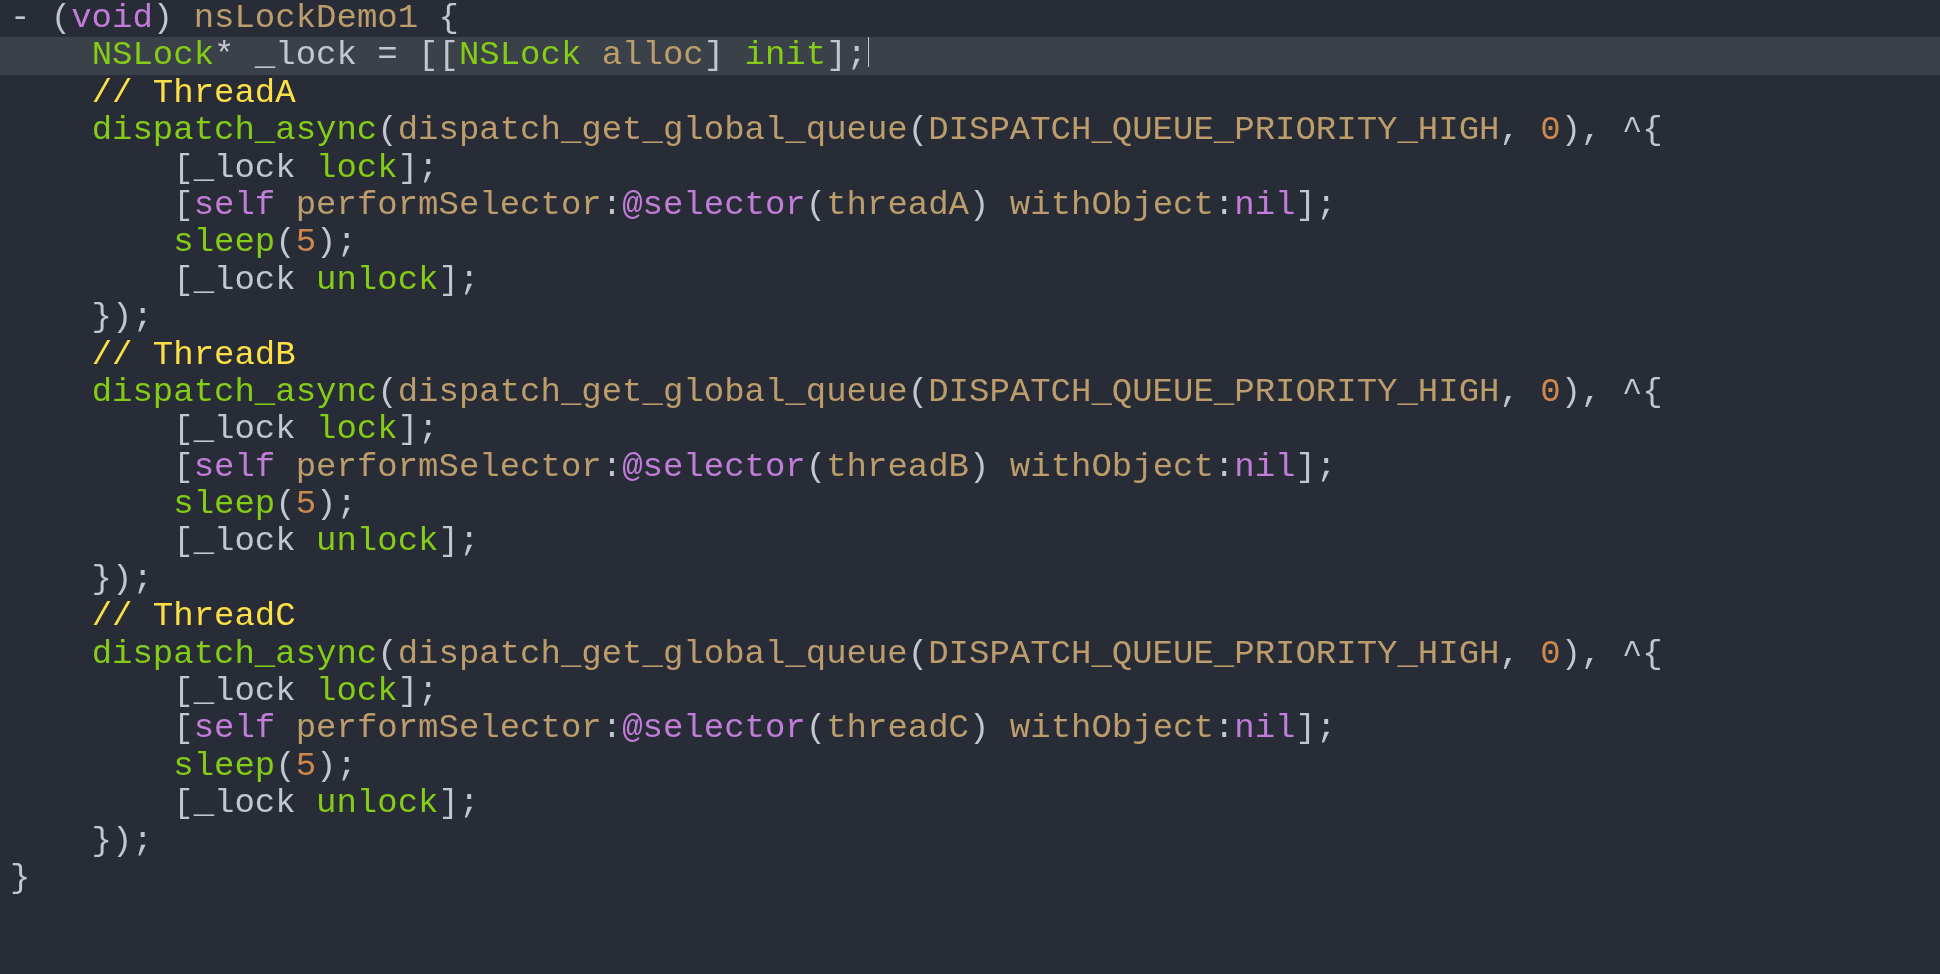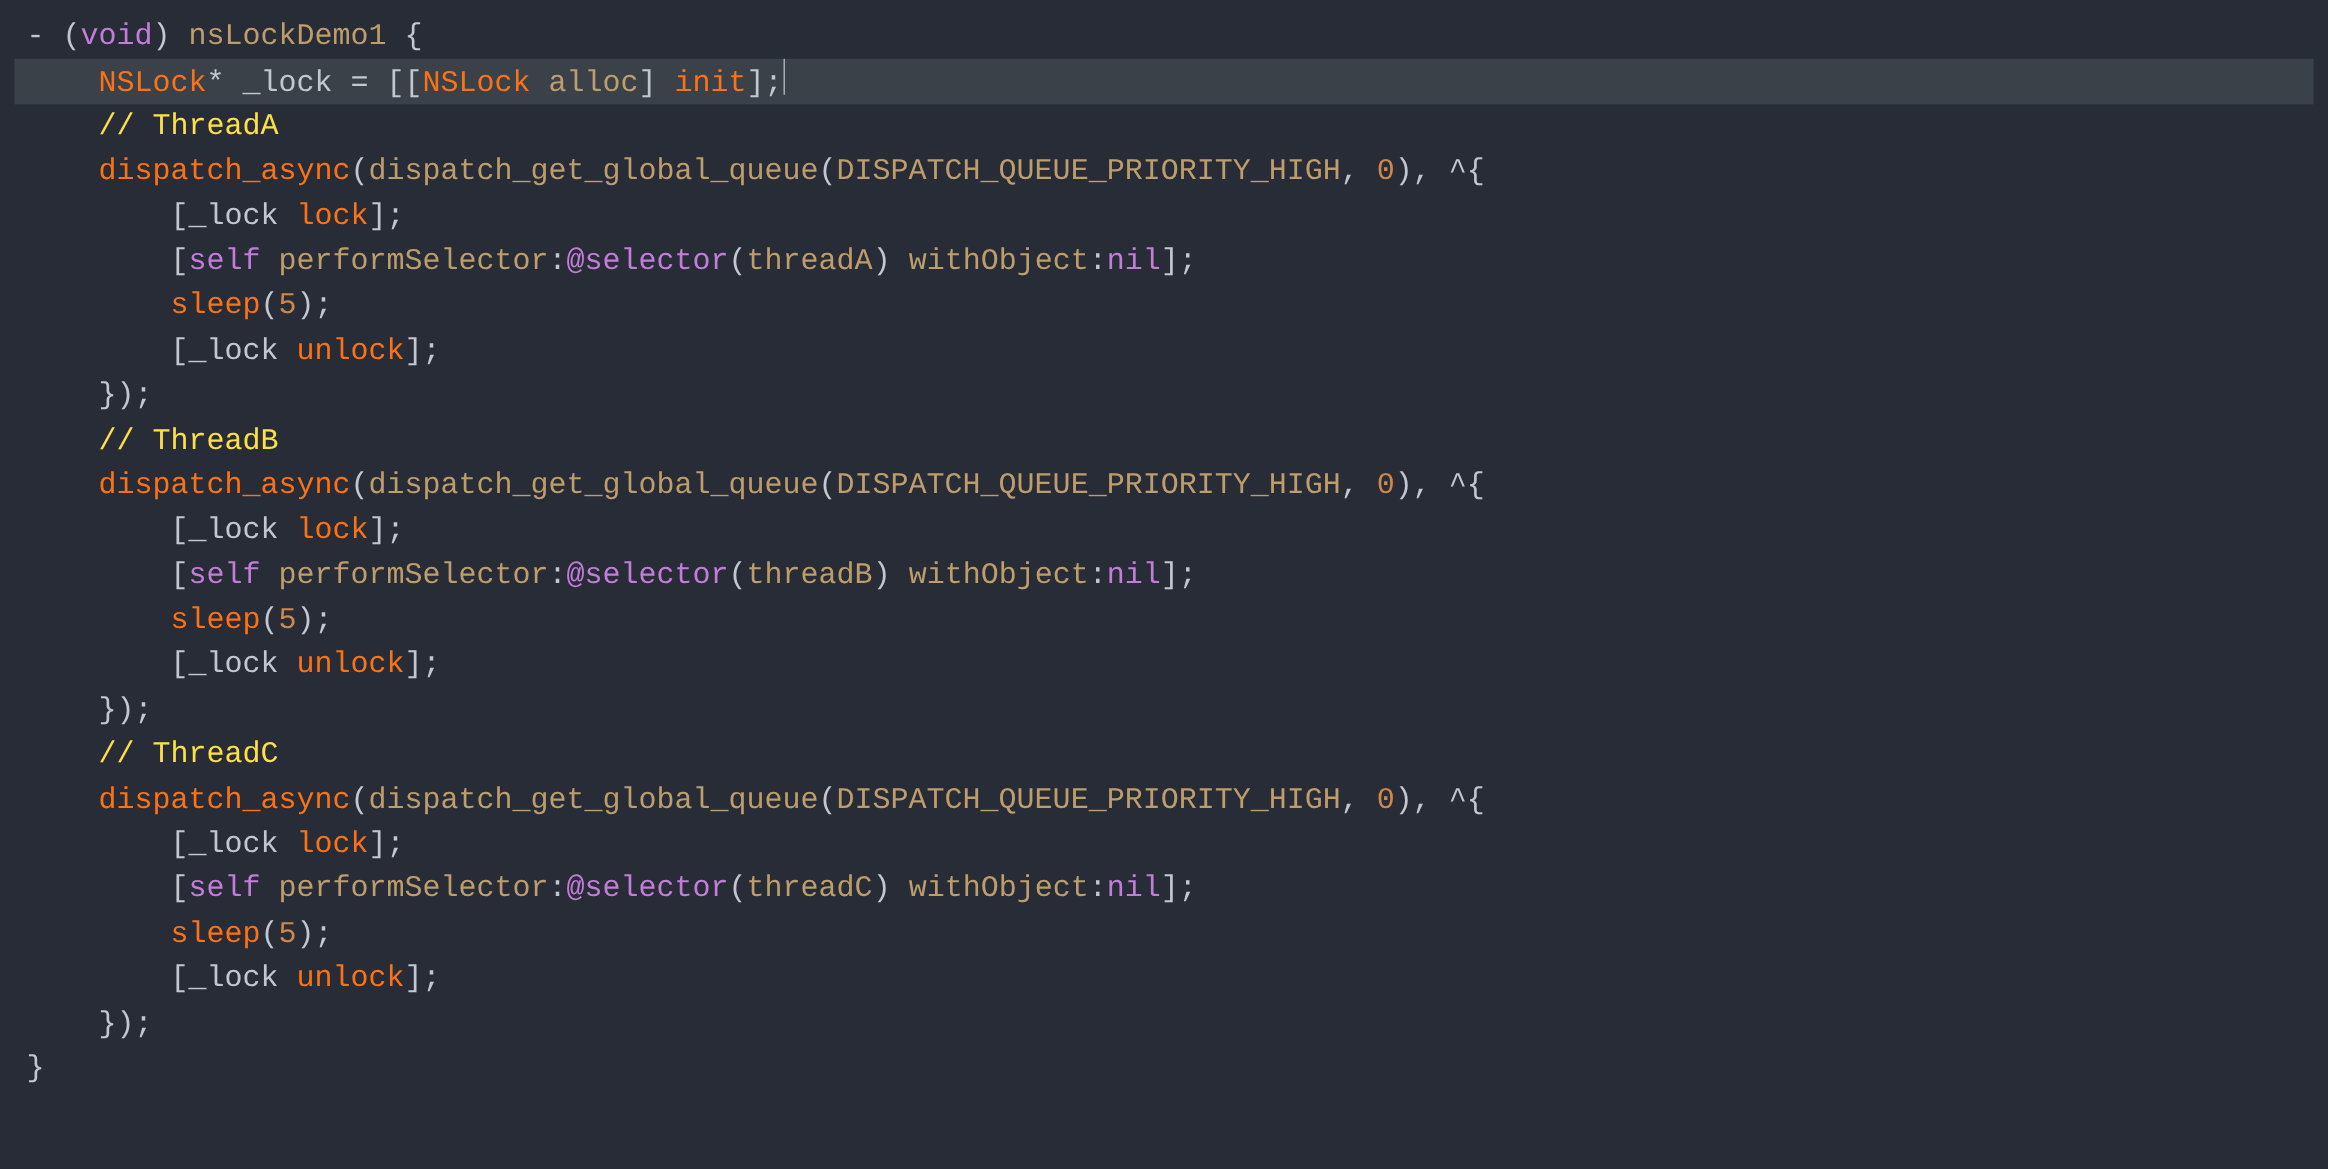--- a/index.html
+++ b/index.html
@@ -5,39 +5,39 @@
   html, body {
     margin: 0;
     padding: 0;
     background: #272c37;
     width: 1940px;
     height: 974px;
     overflow: hidden;
   }
   pre.code {
     margin: 0;
-    padding: 12px;
+    padding: 0;
     font-family: Menlo, Monaco, Consolas, "Liberation Mono", monospace;
-    font-size: 25px;
+    font-size: 34px;
     line-height: 37.4px;
     color: #c2c6cf;
     white-space: pre;
   }
   .line {
     display: block;
     padding-left: 10px;
     height: 37.4px;
     position: relative;
   }
   .hl {
     background: #3b4149;
   }
   .tok-fg     { color: #c2c6cf; }
   .tok-kw     { color: #c27dd8; }   
-  .tok-type   { color: #f97316; }   
+  .tok-type   { color: #84cc16; }   
   .tok-method { color: #bc9d6b; }   
   .tok-comment{ color: #fde047; font-style: normal; }
   .tok-num    { color: #ce884e; }   
   .cursor {
     display: inline-block;
     width: 1px;
     height: 30px;
     background: #c2c6cf;
     vertical-align: -3px;
     margin-left: 1px;

